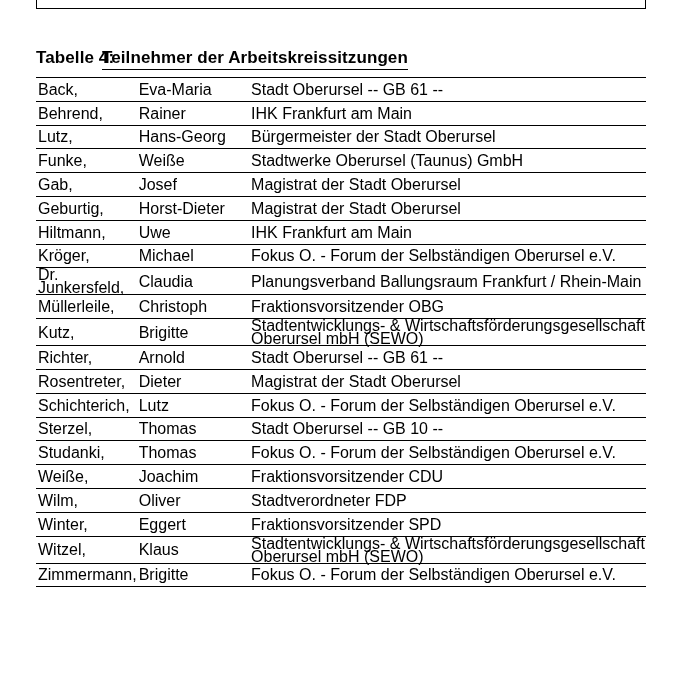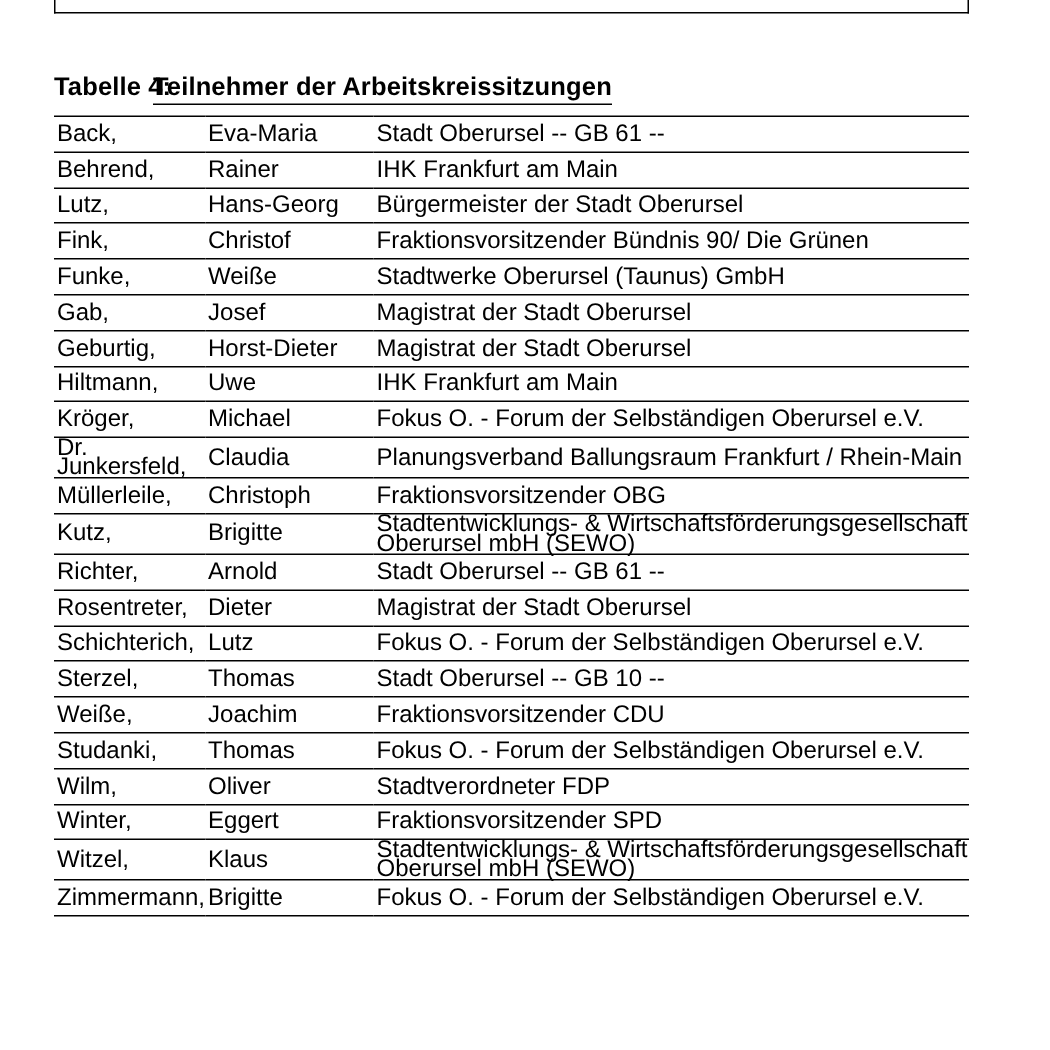--- a/index.html
+++ b/index.html
@@ -122,25 +122,20 @@
           <td class="col-last">Behrend,</td>
           <td class="col-first">Rainer</td>
           <td class="col-org">IHK Frankfurt am Main</td>
         </tr>
         <tr>
           <td class="col-last">Lutz,</td>
           <td class="col-first">Hans-Georg</td>
           <td class="col-org">Bürgermeister der Stadt Oberursel</td>
         </tr>
         <tr>
-          <td class="col-last">Fink,</td>
-          <td class="col-first">Christof</td>
-          <td class="col-org">Fraktionsvorsitzender Bündnis 90/ Die Grünen</td>
-        </tr>
-        <tr>
           <td class="col-last">Funke,</td>
           <td class="col-first">Weiße</td>
           <td class="col-org">Stadtwerke Oberursel (Taunus) GmbH</td>
         </tr>
         <tr>
           <td class="col-last">Gab,</td>
           <td class="col-first">Josef</td>
           <td class="col-org">Magistrat der Stadt Oberursel</td>
         </tr>
         <tr>
@@ -187,30 +182,30 @@
           <td class="col-last">Schichterich,</td>
           <td class="col-first">Lutz</td>
           <td class="col-org">Fokus O. - Forum der Selbständigen Oberursel e.V.</td>
         </tr>
         <tr>
           <td class="col-last">Sterzel,</td>
           <td class="col-first">Thomas</td>
           <td class="col-org">Stadt Oberursel -- GB 10 --</td>
         </tr>
         <tr>
+          <td class="col-last">Studanki,</td>
+          <td class="col-first">Thomas</td>
+          <td class="col-org">Fokus O. - Forum der Selbständigen Oberursel e.V.</td>
+        </tr>
+        <tr>
           <td class="col-last">Weiße,</td>
           <td class="col-first">Joachim</td>
           <td class="col-org">Fraktionsvorsitzender CDU</td>
         </tr>
         <tr>
-          <td class="col-last">Studanki,</td>
-          <td class="col-first">Thomas</td>
-          <td class="col-org">Fokus O. - Forum der Selbständigen Oberursel e.V.</td>
-        </tr>
-        <tr>
           <td class="col-last">Wilm,</td>
           <td class="col-first">Oliver</td>
           <td class="col-org">Stadtverordneter FDP</td>
         </tr>
         <tr>
           <td class="col-last">Winter,</td>
           <td class="col-first">Eggert</td>
           <td class="col-org">Fraktionsvorsitzender SPD</td>
         </tr>
         <tr>

